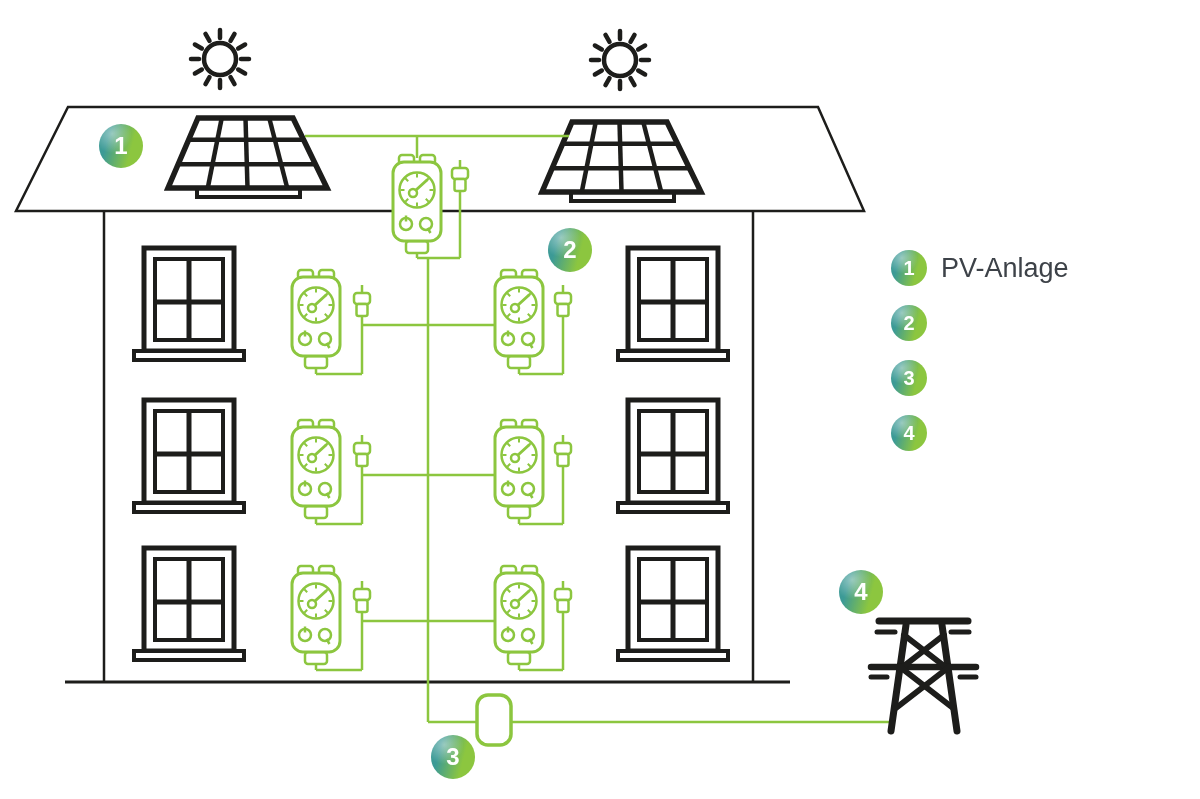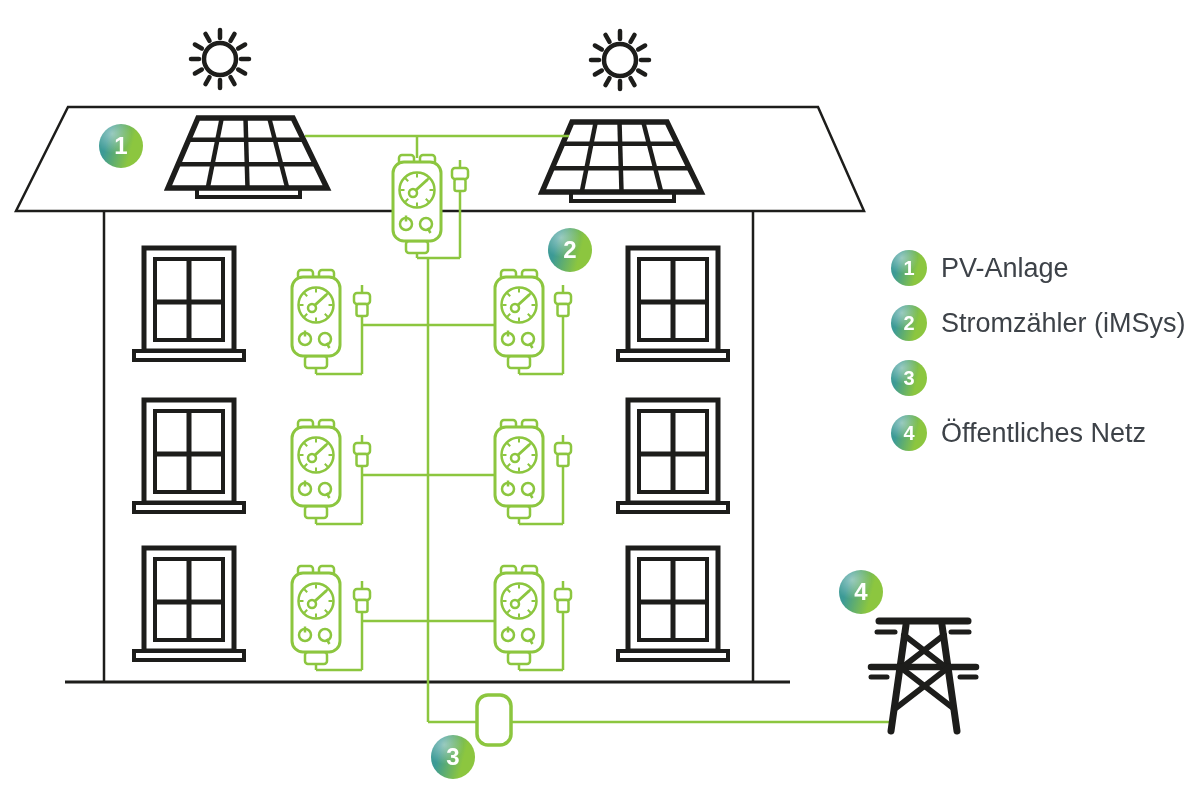--- a/index.html
+++ b/index.html
@@ -228,24 +228,22 @@
   <div class="marker lg" style="left:431px;top:735px;">3</div>
   <div class="marker lg" style="left:839px;top:570px;">4</div>
 
   <div id="legend">
     <div class="legend-row">
       <div class="marker">1</div>
       <div class="legend-label">PV-Anlage</div>
     </div>
     <div class="legend-row">
       <div class="marker">2</div>
-      <div class="legend-label">Stromzähler (iMSys)</div>
     </div>
     <div class="legend-row">
       <div class="marker">3</div>
     </div>
     <div class="legend-row">
       <div class="marker">4</div>
-      <div class="legend-label">Öffentliches Netz</div>
     </div>
   </div>
 
 </div>
 
 </body></html>

